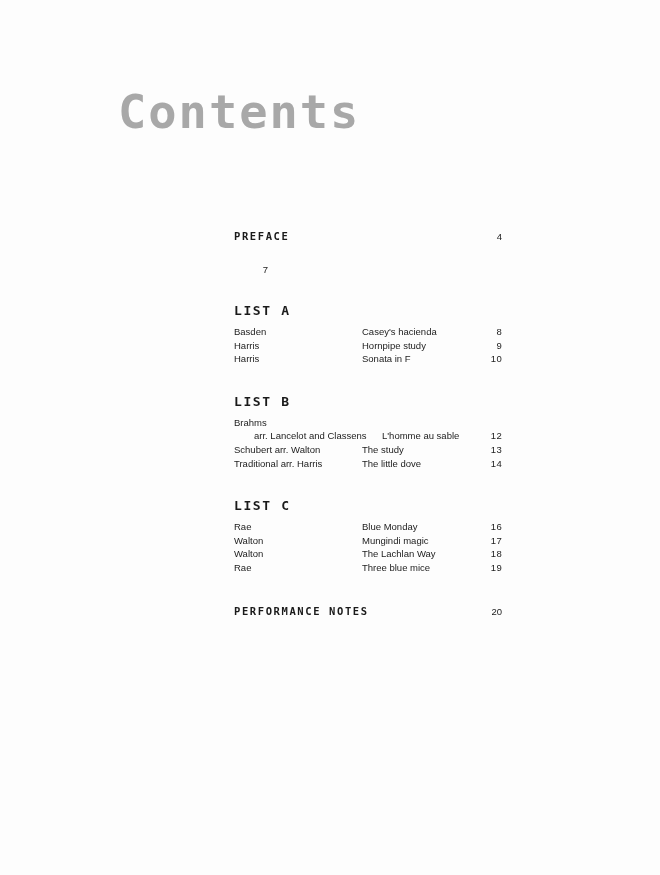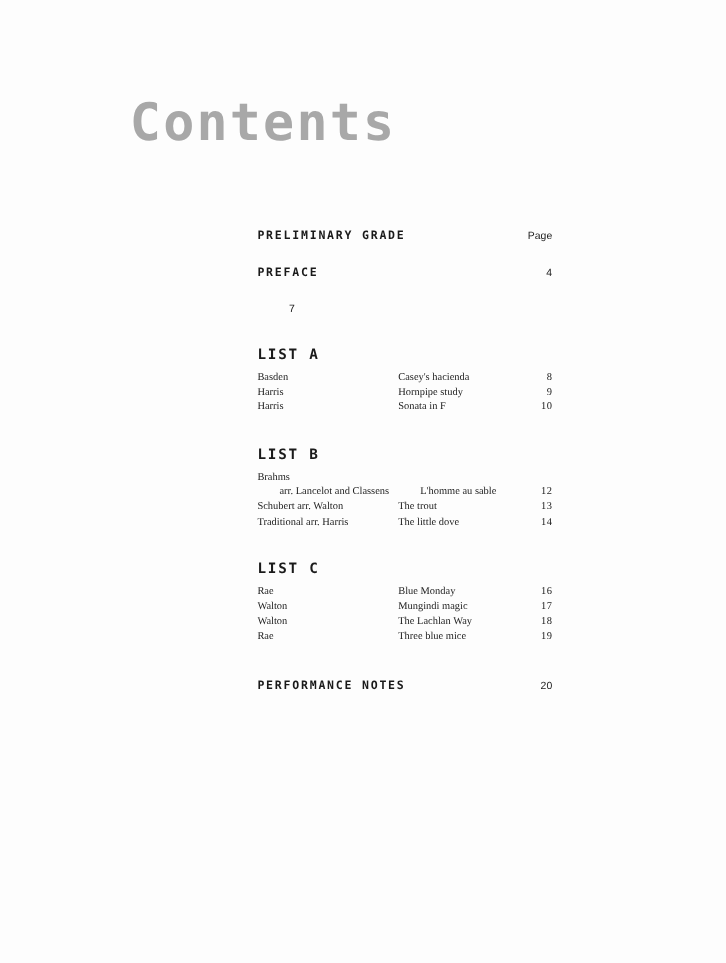--- a/index.html
+++ b/index.html
@@ -48,21 +48,20 @@
     font-weight: bold;
     letter-spacing: 1.6px;
     color: #1a1a1a;
     text-transform: uppercase;
   }
 
   .row {
     display: flex;
     align-items: center;
     width: 100%;
-    font-family: Liberation Serif, serif;
   }
   .row .col-a {
     width: 128px;
     flex: 0 0 128px;
   }
   .row .col-b {
     flex: 1 1 auto;
   }
   .row .col-p {
     width: 34px;
@@ -115,24 +114,20 @@
 </style>
 </head>
 <body>
 
 <div class="page">
 
   <div class="title">Contents</div>
 
   <div class="toc">
 
-    <div class="head-row">
-      <div class="section-head head-label">PRELIMINARY GRADE</div>
-      <div class="head-page">Page</div>
-    </div>
 
     <div class="sp-1"></div>
 
     <div class="head-row">
       <div class="section-head head-label">PREFACE</div>
       <div class="head-page">4</div>
     </div>
 
     <div class="sp-1"></div>
 
@@ -167,21 +162,21 @@
       <div class="col-b"></div>
       <div class="col-p"></div>
     </div>
     <div class="row entry">
       <div class="col-a indent">arr. Lancelot and Classens</div>
       <div class="col-b">L'homme au sable</div>
       <div class="col-p">12</div>
     </div>
     <div class="row entry">
       <div class="col-a">Schubert arr. Walton</div>
-      <div class="col-b">The trout</div>
+      <div class="col-b">The study</div>
       <div class="col-p">13</div>
     </div>
     <div class="row entry">
       <div class="col-a">Traditional arr. Harris</div>
       <div class="col-b">The little dove</div>
       <div class="col-p">14</div>
     </div>
 
     <div class="sp-3"></div>
 

